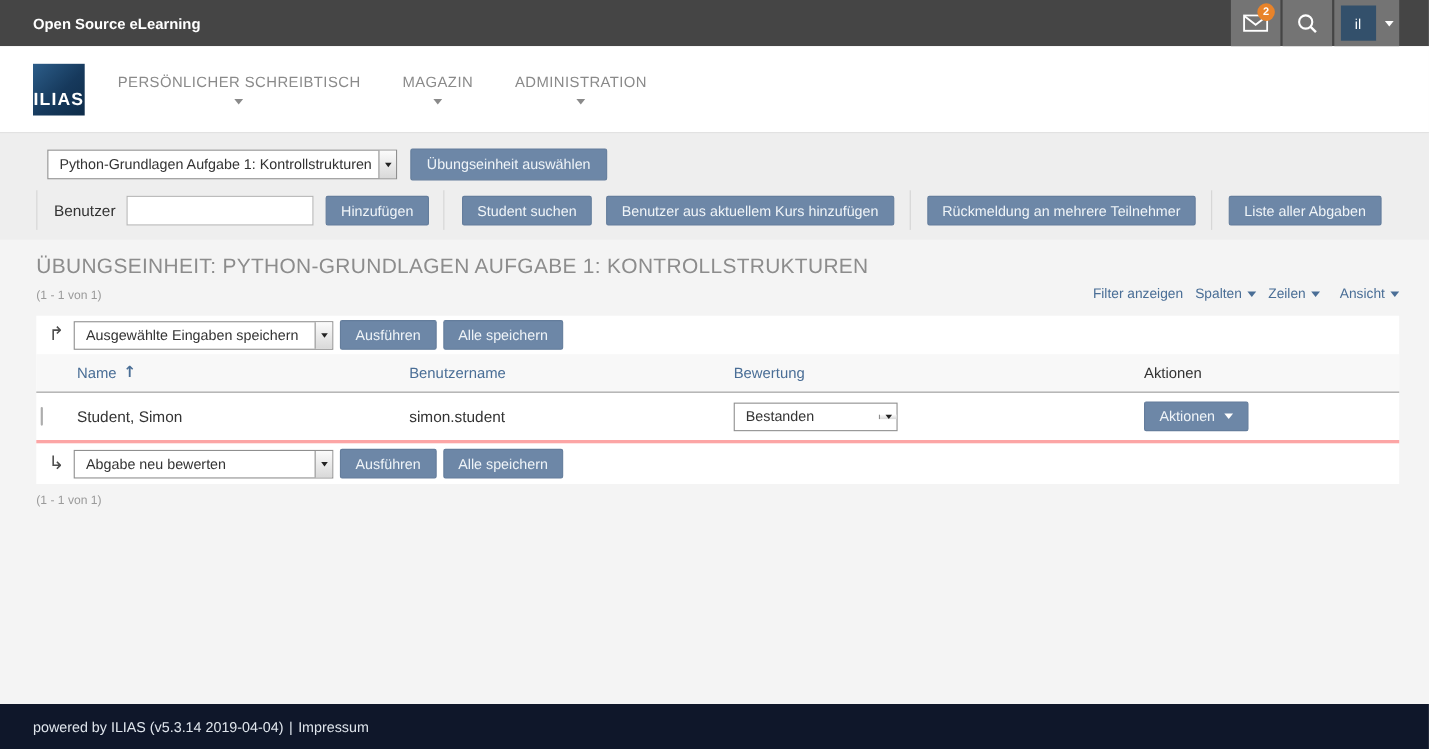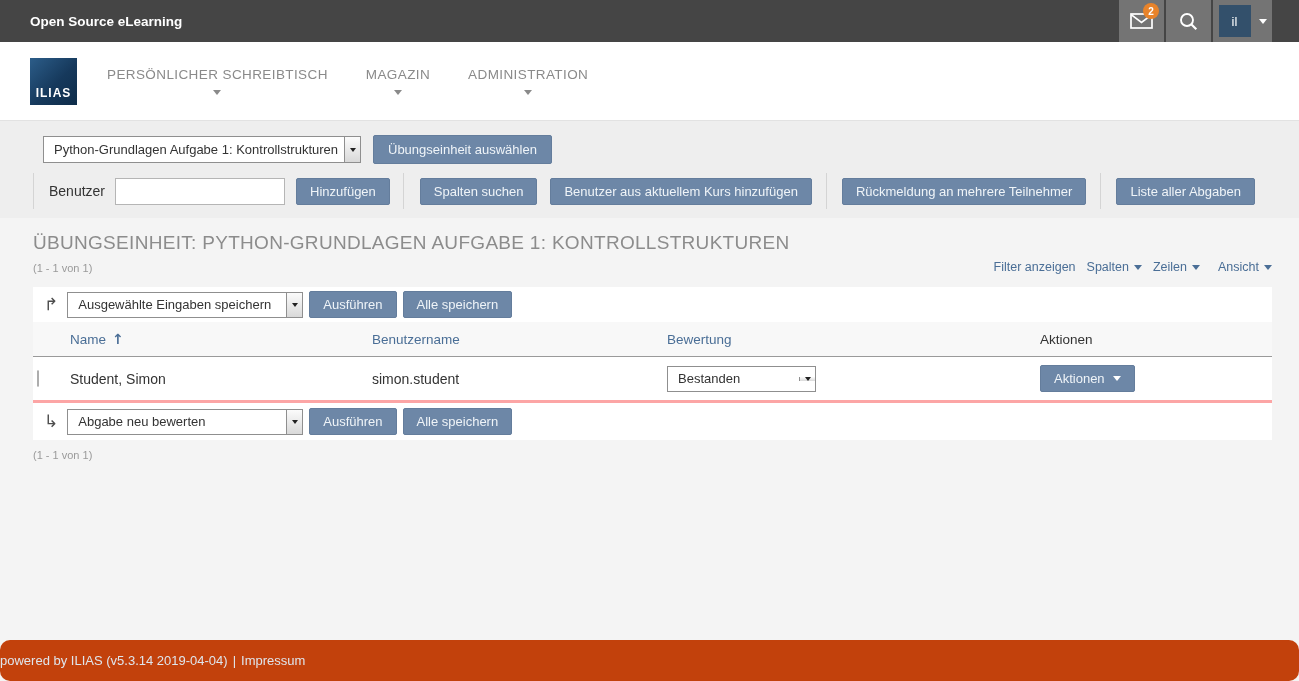--- a/index.html
+++ b/index.html
@@ -24,21 +24,21 @@
   .avatar { width:32px; height:32px; background:#33506b; color:#fff; font-size:13px;
     display:flex; align-items:center; justify-content:center; }
   .caret { width:0; height:0; border-left:4px solid transparent; border-right:4px solid transparent;
     border-top:5px solid currentColor; display:inline-block; }
   .caret.white { border-top-color:#fff; }
 
   
   .mainheader { height:78px; background:#fff; display:flex; align-items:center; padding-left:30px; }
   .logo { width:47px; height:47px; background:linear-gradient(135deg,#2c5d89 0%, #16395c 55%, #0e2c49 100%);
     display:flex; align-items:flex-end; justify-content:center; padding-bottom:5px; }
-  .logo span { color:#fff; font-weight:bold; font-size:12px; letter-spacing:1px; }
+  .logo span { color:#fff; font-weight:bold; font-size:16px; letter-spacing:1px; }
   .nav { margin-left:30px; display:flex; gap:38px; align-items:center; }
   .nav-item { display:flex; align-items:center; gap:8px; color:#8a8a8a; font-size:13.5px;
     letter-spacing:0.4px; cursor:pointer;flex-direction:column; }
   .nav-item .caret { border-top-color:#8a8a8a; }
 
   
   .filterband { height:98px; background:#eeeeee; border-top:1px solid #e2e2e2; padding:14px 27px 0 33px; }
   .fb-row1 { display:flex; align-items:center; gap:12px; margin-left:10px; }
   .fb-row2 { display:flex; align-items:center; margin-top:9px; height:36px; }
   .vdiv { width:1px; background:#d4d4d4; align-self:stretch; }
@@ -82,22 +82,22 @@
   .thead { height:35px; background:#f8f8f8; border-bottom:1px solid #9a9a9a; font-size:13.5px; }
   .th-link { color:#4a6e96; cursor:pointer; display:flex; align-items:center; gap:6px; }
   .sort-arrow { font-family:"DejaVu Sans", sans-serif; color:#4a6e96; font-weight:bold; font-size:14px; }
   .th-plain { color:#333; }
   .trow { height:46px; border-bottom:3px solid #fca5a5; font-size:13.5px; }
   .trow .checkbox, .selallrow .checkbox { margin-left:4px; }
   .cell-sel { width:149px;align-items:center; }
   .selallrow { height:42px; font-size:13.5px; }
 
   
-  .footer { position:absolute; left:0; bottom:0; width:100%; height:41px; background:#c2410c;
-    display:flex; align-items:center; color:#dfe5ec; font-size:13px; gap:5px;border-radius:10px; }
+  .footer { position:absolute; left:0; bottom:0; width:100%; height:41px; background:#0f172a;
+    display:flex; align-items:center; padding-left:30px; color:#dfe5ec; font-size:13px; gap:5px; }
   .footer a { color:#dfe5ec; text-decoration:none; cursor:pointer; }
 </style>
 </head>
 <body>
 
 <div id="app">
 
   <div class="topbar">
     <span class="topbar-title">Open Source eLearning</span>
     <div class="iconpanel">
@@ -150,21 +150,21 @@
           </span>
       </div>
       <button class="btn big">Übungseinheit auswählen</button>
     </div>
     <div class="fb-row2">
       <span class="vdiv"></span>
       <span style="margin-left:15px; font-size:14px;">Benutzer</span>
       <input class="txt-input" style="margin-left: 10px;" value="">
       <button class="btn" style="margin-left:11px;">Hinzufügen</button>
       <span class="vdiv" style="margin-left:13px;"></span>
-      <button class="btn" style="margin-left:16px;">Spalten suchen</button>
+      <button class="btn" style="margin-left:16px;">Student suchen</button>
       <button class="btn" style="margin-left:13px;">Benutzer aus aktuellem Kurs hinzufügen</button>
       <span class="vdiv" style="margin-left:14px;"></span>
       <button class="btn" style="margin-left:15px;">Rückmeldung an mehrere Teilnehmer</button>
       <span class="vdiv" style="margin-left:14px;"></span>
       <button class="btn" style="margin-left:15px;">Liste aller Abgaben</button>
     </div>
   </div>
 
   <div class="page">
     <div class="page-heading">ÜBUNGSEINHEIT: PYTHON-GRUNDLAGEN AUFGABE 1: KONTROLLSTRUKTUREN</div>

